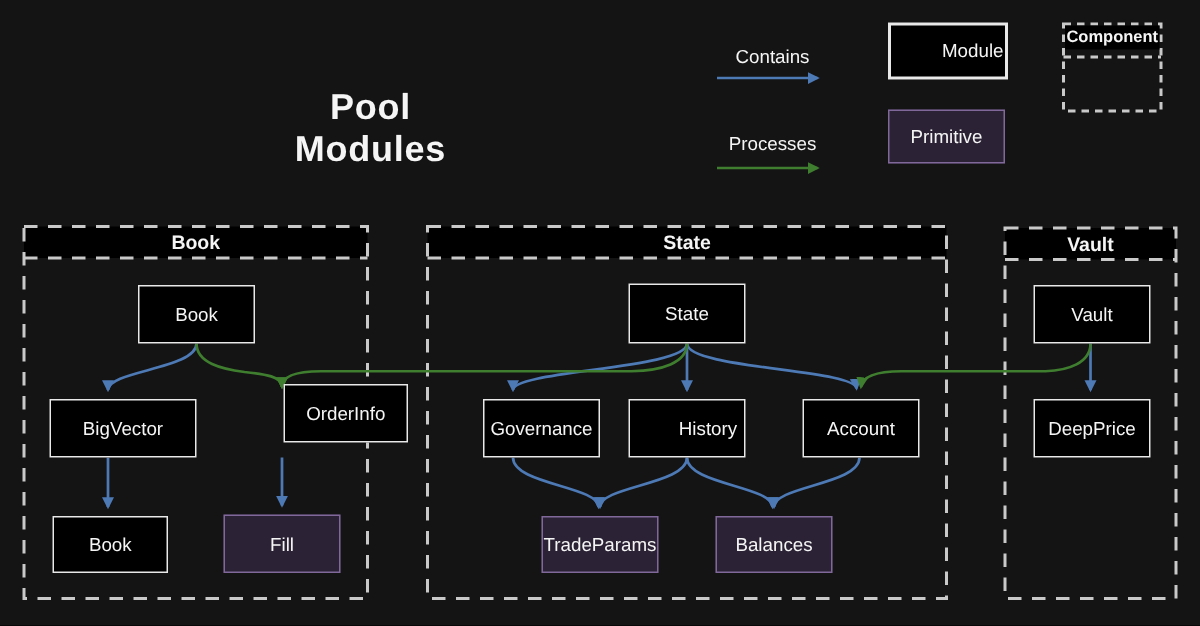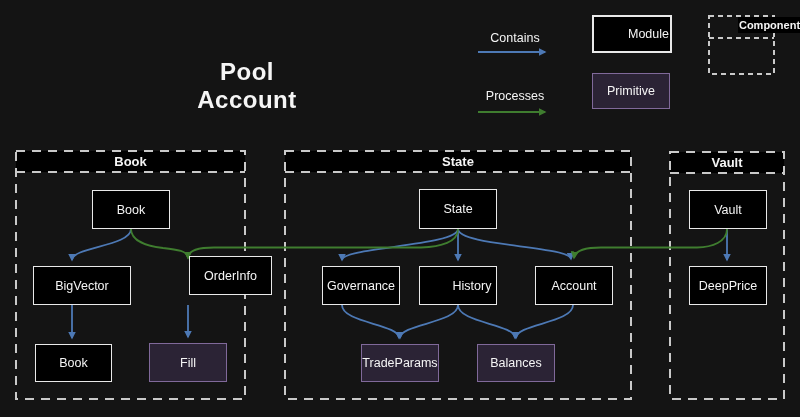--- a/index.html
+++ b/index.html
@@ -26,38 +26,38 @@
     border-color:var(--primitive-border,#7f6b96);
   }
   .container-bar{
     background:var(--bar,#000);
     display:flex;align-items:center;justify-content:center;
     font-size:13px;font-weight:bold;z-index:1;
   }
   .component-label{
     background:var(--bar,#000);
     font-size:11px;font-weight:bold;text-align:center;
-    line-height:16px;z-index:10;margin-left:28px;
+    line-height:16px;z-index:10;
   }
   svg.overlay{position:absolute;left:0;top:0;z-index:5;pointer-events:none;}
   .dash-rect{fill:none;stroke:var(--container-border,#c9c9c9);stroke-width:2;stroke-dasharray:9 7;}
   .dash-line{stroke:var(--container-border,#c9c9c9);stroke-width:2;stroke-dasharray:9 7;fill:none;}
   .dash-rect-sm{fill:none;stroke:var(--container-border,#c9c9c9);stroke-width:2;stroke-dasharray:5 4;}
   .dash-line-sm{stroke:var(--container-border,#c9c9c9);stroke-width:2;stroke-dasharray:5 4;fill:none;}
   .edge-contains{fill:none;stroke:var(--contains,#4d79b5);stroke-width:1.8;}
   .edge-processes{fill:none;stroke:var(--processes,#3f7d2f);stroke-width:1.8;}
   .head-contains{fill:var(--contains,#4d79b5);}
   .head-processes{fill:var(--processes,#3f7d2f);}
 </style>
 </head>
 <body>
 
 <div class="stage" style="--background: #141414; --bar: #000000; --node-fill: #000000; --node-border: #e9e9e9; --primitive-fill: #2b2335; --primitive-border: #80699a; --container-border: #c9c9c9; --contains: #4d79b5; --processes: #3f7d2f; --text: #f5f5f5;">
 
-  <div class="abs title" style="left:168px;top:58px;width:158px;">Pool Account</div>
+  <div class="abs title" style="left:168px;top:58px;width:158px;">Pool Modules</div>
 
   <div class="abs container-bar" style="left:16px;top:151px;width:229px;height:21px;">Book</div>
   <div class="abs container-bar" style="left:285px;top:151px;width:346px;height:21px;">State</div>
   <div class="abs container-bar" style="left:670px;top:152px;width:114px;height:21px;">Vault</div>
 
   <svg class="overlay" width="800" height="417" viewBox="0 0 800 417">
     <defs>
       <marker id="arrow-blue" markerWidth="9" markerHeight="9" refX="6.5" refY="4" orient="auto" markerUnits="userSpaceOnUse">
         <path d="M0,0 L8,4 L0,8 z" class="head-contains"></path>
       </marker>

